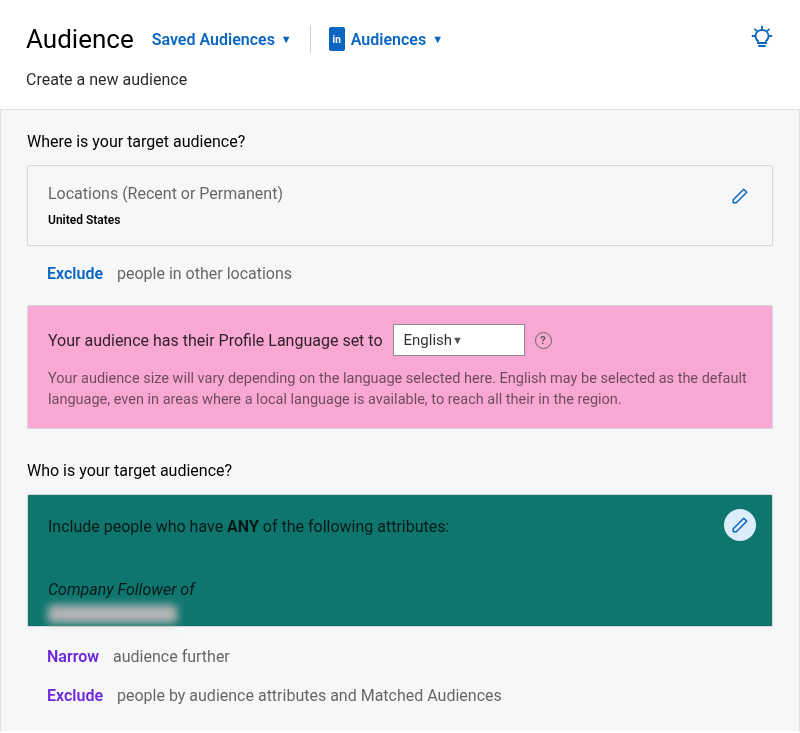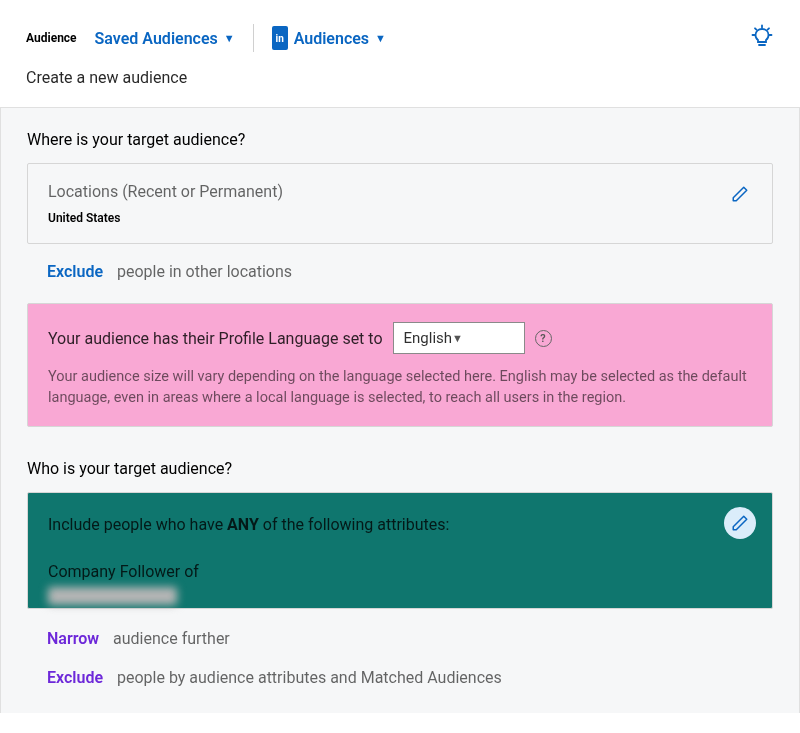--- a/index.html
+++ b/index.html
@@ -9,22 +9,22 @@
       color: #000000de;
       width: 800px;
     }
     .header {
       display: flex;
       align-items: center;
       padding: 24px 26px 8px 26px;
       gap: 18px;
     }
     .header-title {
-      font-size: 12px;
-      font-weight: 700;
+      font-size: 26px;
+      font-weight: 400;
       color: #000;
     }
     .dropdown-link {
       display: flex;
       align-items: center;
       gap: 6px;
       color: #0a66c2;
       font-size: 16px;
       font-weight: 600;
       cursor: pointer;
@@ -174,23 +174,24 @@
       position: relative;
     }
     .include-text {
       font-size: 16px;
       color: #000000c8;
     }
     .include-text .emph {
       font-weight: 700;
     }
     .attr-label {
-      margin-top: 28px;
+      margin-top: 44px;
       font-size: 16px;
       color: #000000c8;
+      font-style: italic;
     }
     .blurred {
       display: inline-block;
       background: #b5b5b5;
       color: transparent;
       filter: blur(4px);
       border-radius: 3px;
       margin-top: 6px;
       font-size: 15px;
       user-select: none;
@@ -264,21 +265,21 @@
 
   <div class="lang-card">
     <div class="lang-row">
       <span>Your audience has their Profile Language set to</span>
       <span class="select">
         <span>English</span>
         <span class="sel-caret">▼</span>
       </span>
       <span class="help-icon">?</span>
     </div>
-    <div class="lang-desc">Your audience size will vary depending on the language selected here. English may be selected as the default language, even in areas where a local language is selected, to reach all users in the region.</div>
+    <div class="lang-desc">Your audience size will vary depending on the language selected here. English may be selected as the default language, even in areas where a local language is available, to reach all their in the region.</div>
   </div>
 
   <div class="section2">
     <div class="section-heading">Who is your target audience?</div>
 
     <div class="include-card">
       <div class="include-text">
         <span>Include people who have </span><span class="emph">ANY</span><span> of the following attributes:</span>
       </div>
       <div class="attr-label">Company Follower of</div>

